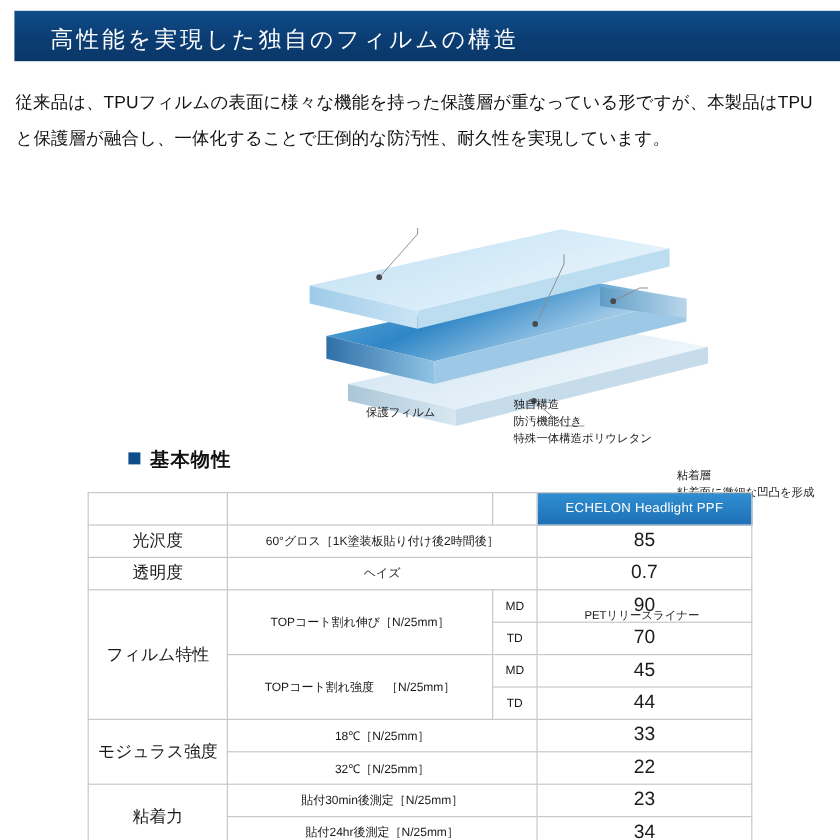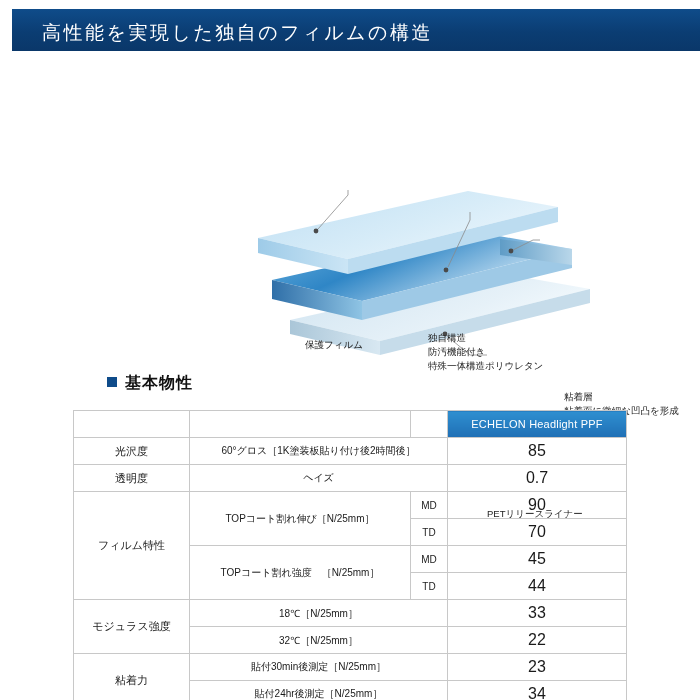--- a/index.html
+++ b/index.html
@@ -108,21 +108,21 @@
     border: 1px solid #c8c8c8;
     padding: 0;
     height: 26px;
     font-weight: normal;
     text-align: center;
     vertical-align: middle;
   }
   td.name {
     width: 115px;
     text-align: center;
-    font-size: 11px;
+    font-size: 14px;
   }
   td.desc {
     text-align: left;
     padding-left: 9px;
     font-size: 10px;
   }
   td.dir {
     width: 36px;
     font-size: 10px;
   }
@@ -144,20 +144,21 @@
 </style>
 </head>
 <body>
 
 <div class="page">
 
   <div class="banner">
     <div class="banner-title">高性能を実現した独自のフィルムの構造</div>
   </div>
 
+  <div class="intro">従来品は、TPUフィルムの表面に様々な機能を持った保護層が重なっている形ですが、本製品はTPUと保護層が融合し、一体化することで圧倒的な防汚性、耐久性を実現しています。</div>
 
   <div class="diagram">
     <svg width="700" height="215" viewBox="0 0 700 215" xmlns="http://www.w3.org/2000/svg">
       <defs>
         <linearGradient id="gTopFace" x1="0" y1="0" x2="1" y2="0.6">
           <stop offset="0%" stop-color="#bfdff3"></stop>
           <stop offset="60%" stop-color="#d7ecf8"></stop>
           <stop offset="100%" stop-color="#eaf5fc"></stop>
         </linearGradient>
         <linearGradient id="gTopSide" x1="0" y1="0" x2="1" y2="0">

